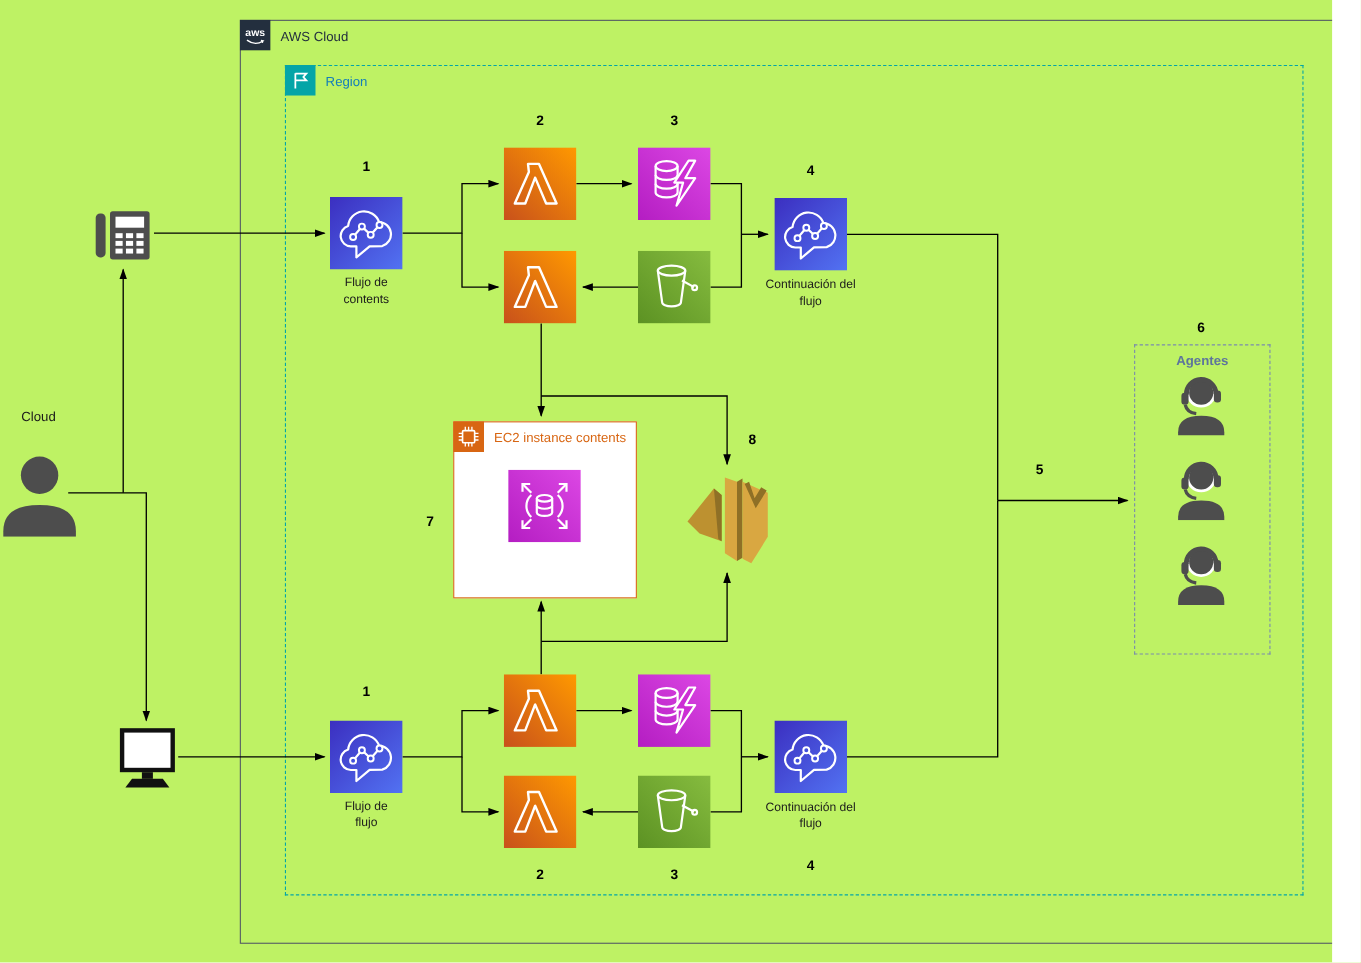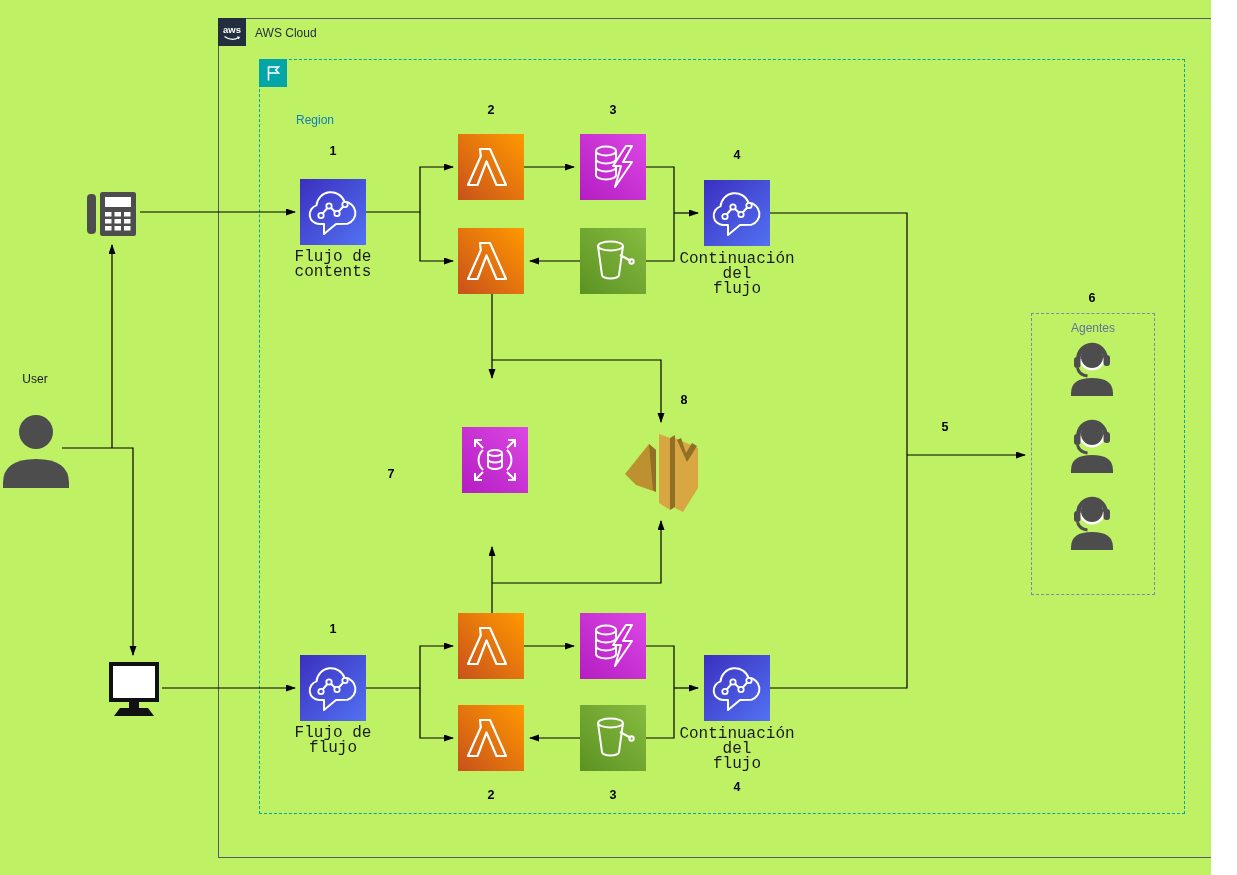--- a/index.html
+++ b/index.html
@@ -5,30 +5,30 @@
   html,body{margin:0;padding:0;background:#ffffff;}
   #canvas{
     position:relative;width:1211px;height:875px;background:#bef264;overflow:hidden;
     font-family:"Liberation Sans", sans-serif;color:#1b1b1b;
   }
   .abs{position:absolute;}
   
   .aws-cloud{border:1px solid #545B64;background:transparent;}
   .region{border:1px dashed #04A5A7;}
   .ec2-box{border:1px solid #D86613;background:#fff;}
-  .agents-box{border:1px dashed #7A8BAD;}
+  .agents-box{border:1px dashed #7A8BAD;font-weight:bold;}
   .group-label{font-size:12px;line-height:28px;white-space:nowrap;}
   .aws-cloud-label{color:#232F3E;position:absolute;left:36px;top:0;}
-  .region-label{color:#147EBA;position:absolute;left:36px;top:0;margin-top:46px;}
+  .region-label{color:#147EBA;position:absolute;left:36px;top:0;}
   .ec2-label{color:#D86613;position:absolute;left:36px;top:0;font-size:12px;}
   .agents-label{color:#5D749C;font-size:12px;text-align:center;width:100%;position:absolute;top:7px;}
   .corner-icon{position:absolute;left:-1px;top:-1px;}
   
   .num{font-size:12.5px;font-weight:bold;color:#000;text-align:center;width:30px;}
-  .node-label{font-size:16px;color:#1b1b1b;text-align:center;line-height:15px;width:120px;font-family:Liberation Mono, monospace;}
+  .node-label{font-size:11px;color:#1b1b1b;text-align:center;line-height:15px;width:120px;}
   .user-label{font-size:12px;color:#1b1b1b;text-align:center;width:66px;}
   .ic{display:block;}
   svg.connectors{position:absolute;left:0;top:0;pointer-events:none;}
   .z1{z-index:1}.z2{z-index:2}.z3{z-index:3}
 </style>
 </head>
 <body>
 
 <div id="canvas">
 
@@ -198,20 +198,28 @@
 
   <div class="abs region z1" style="left:259px;top:59px;width:924px;height:753px;">
     <span class="corner-icon">
       <svg class="ic" width="28" height="28">
           <use href="#i-flag"></use>
         </svg>
     </span>
     <span class="group-label region-label">Region</span>
   </div>
 
+  <div class="abs ec2-box z1" style="left:412px;top:383px;width:165px;height:159px;">
+    <span class="corner-icon">
+      <svg class="ic" width="28" height="28">
+          <use href="#i-chip"></use>
+        </svg>
+    </span>
+    <span class="ec2-label group-label">EC2 instance contents</span>
+  </div>
 
   <div class="abs agents-box z1" style="left:1031px;top:313px;width:122px;height:280px;">
     <span class="agents-label">Agentes</span>
   </div>
 
   <svg class="connectors z2" width="1237" height="875" viewBox="0 0 1237 875">
     <g stroke="#000" stroke-width="1.2" fill="none">
       <path d="M140 212 H295" marker-end="url(#arr)"></path>
       <path d="M366 212 H420 V167 H453" marker-end="url(#arr)"></path>
       <path d="M420 212 V261 H453" marker-end="url(#arr)"></path>
@@ -238,21 +246,21 @@
       <path d="M62 448 H133 V655" marker-end="url(#arr)"></path>
       <path d="M112 448 V245" marker-end="url(#arr)"></path>
     </g>
   </svg>
 
   <div class="abs z3" style="left:2px;top:410px;">
     <svg class="ic" width="70" height="78">
         <use href="#i-user"></use>
       </svg>
   </div>
-  <div class="abs user-label z3" style="left:2px;top:372px;">User</div>
+  <div class="abs user-label z3" style="left:2px;top:372px;">Cloud</div>
 
   <div class="abs z3" style="left:86px;top:191px;">
     <svg class="ic" width="52" height="48">
         <use href="#i-phone"></use>
       </svg>
   </div>
 
   <div class="abs z3" style="left:108px;top:661px;">
     <svg class="ic" width="52" height="58">
         <use href="#i-monitor"></use>

